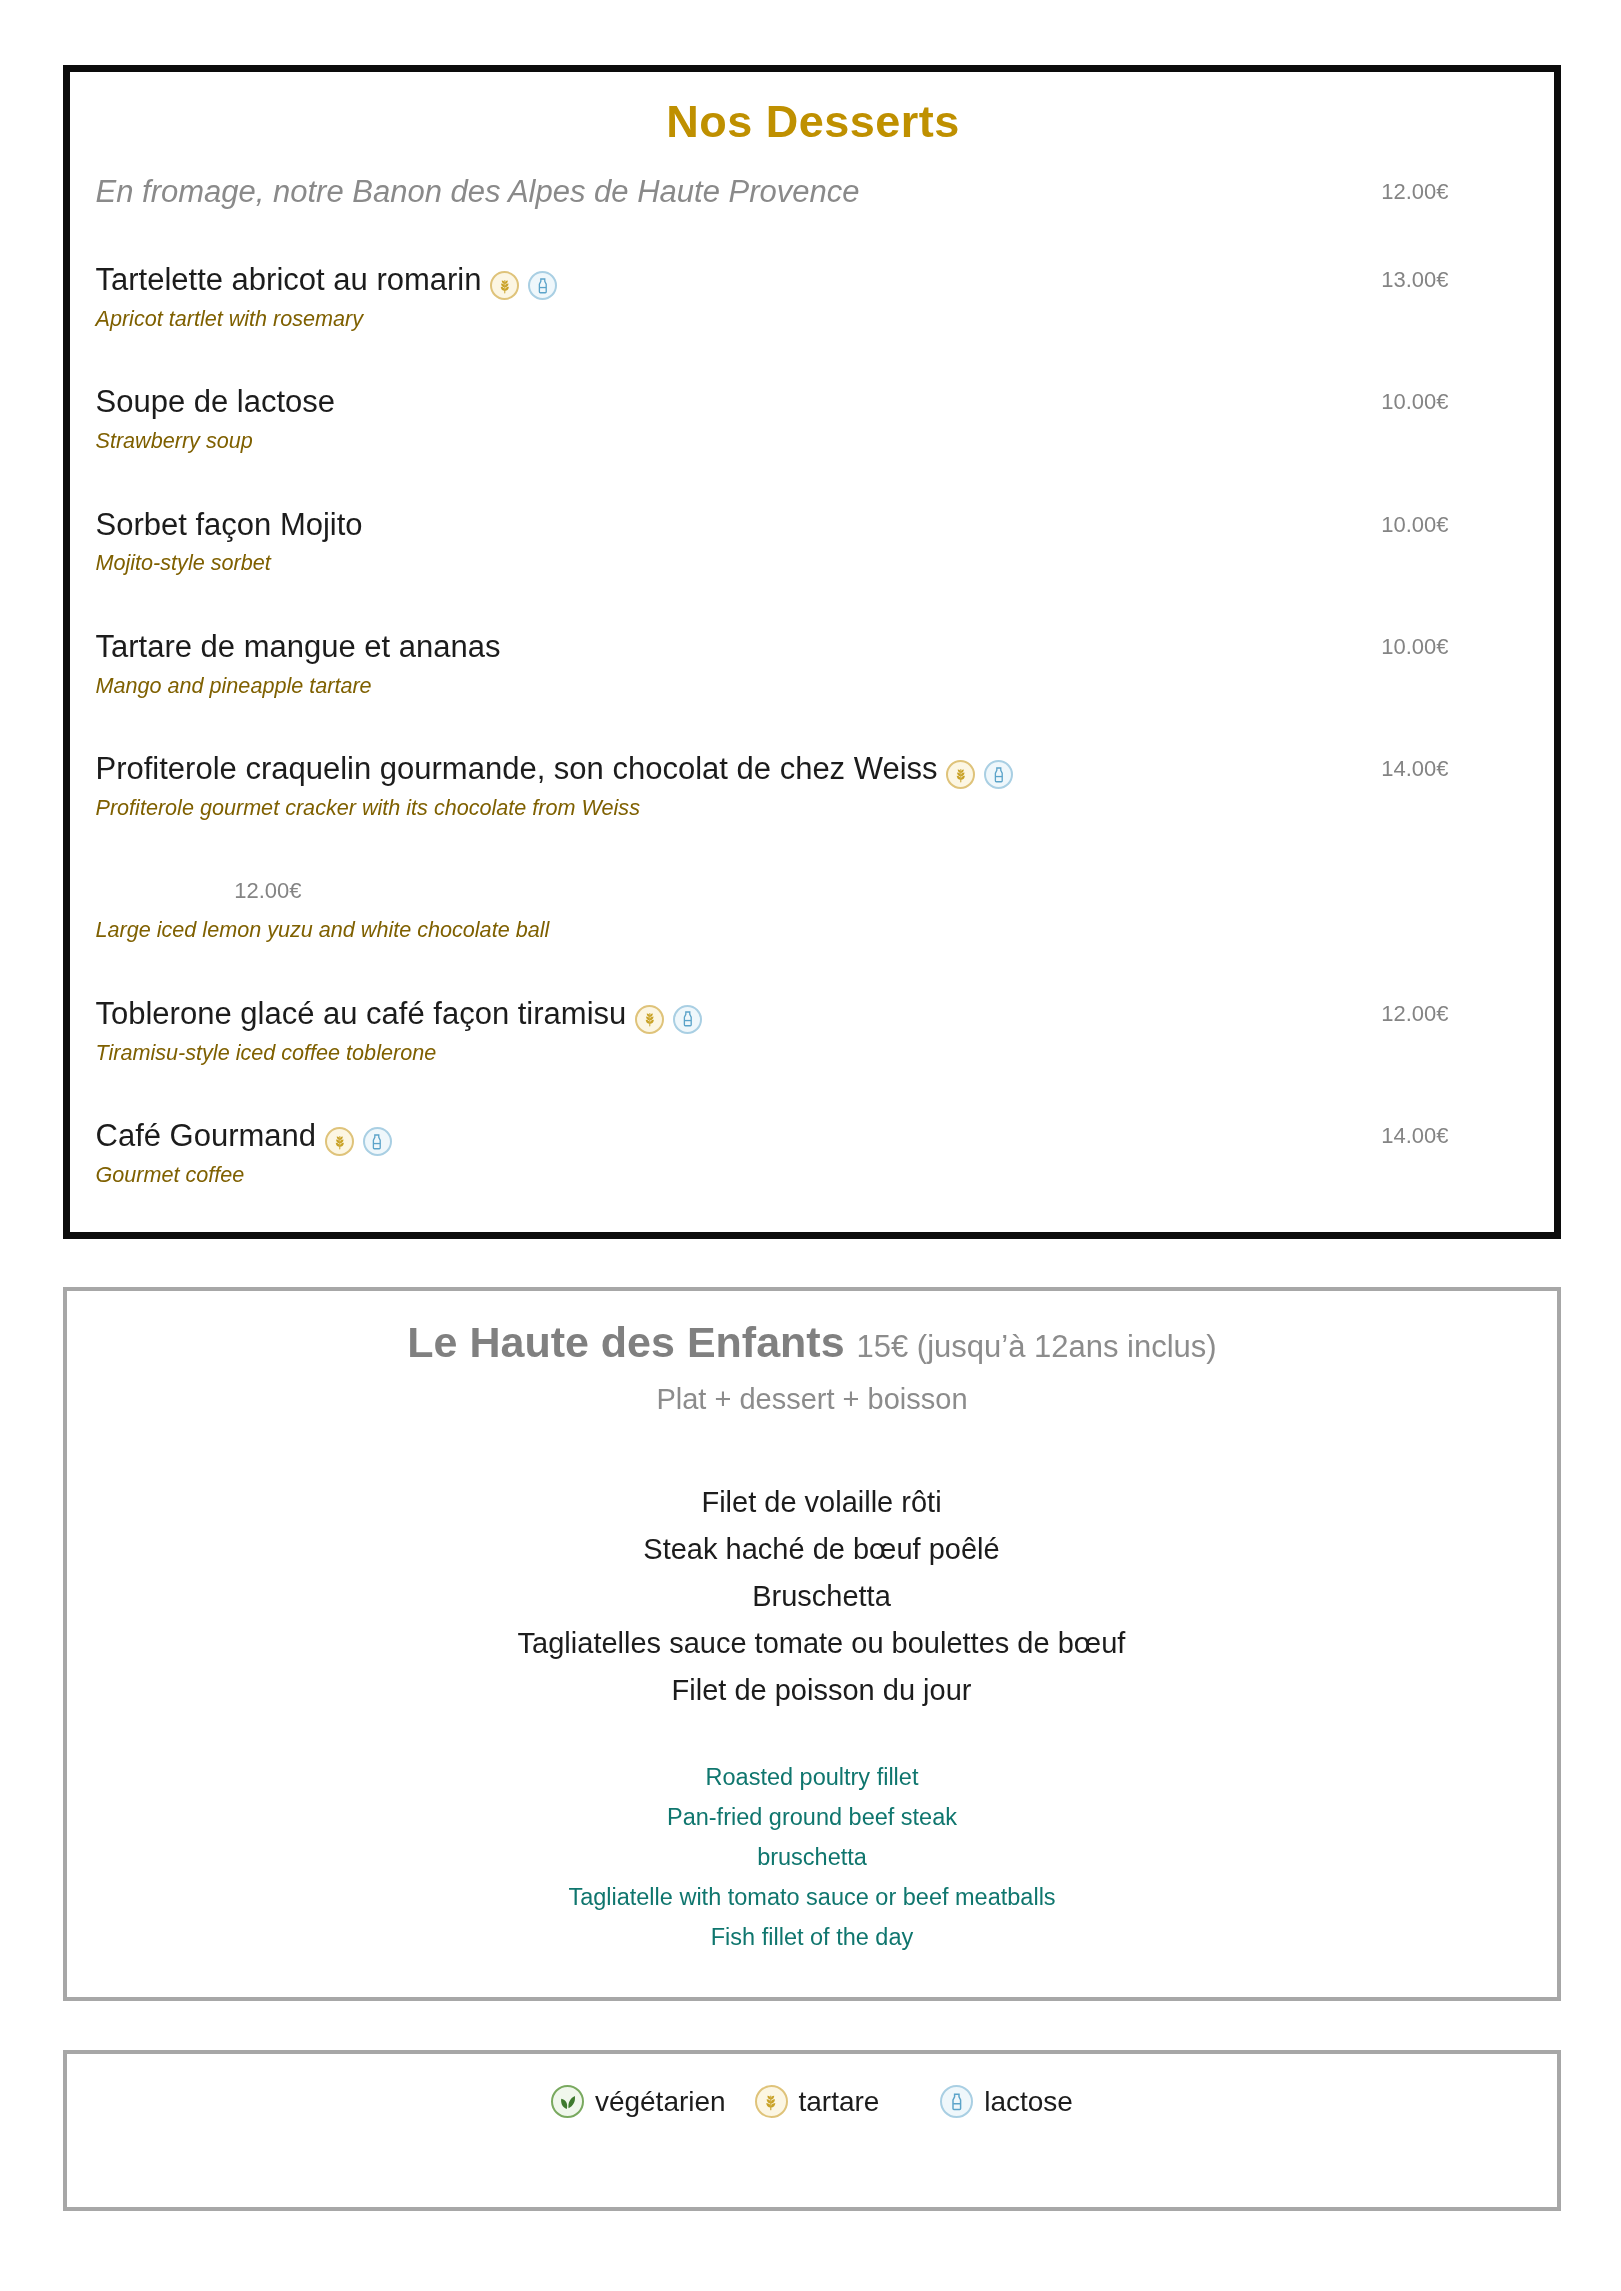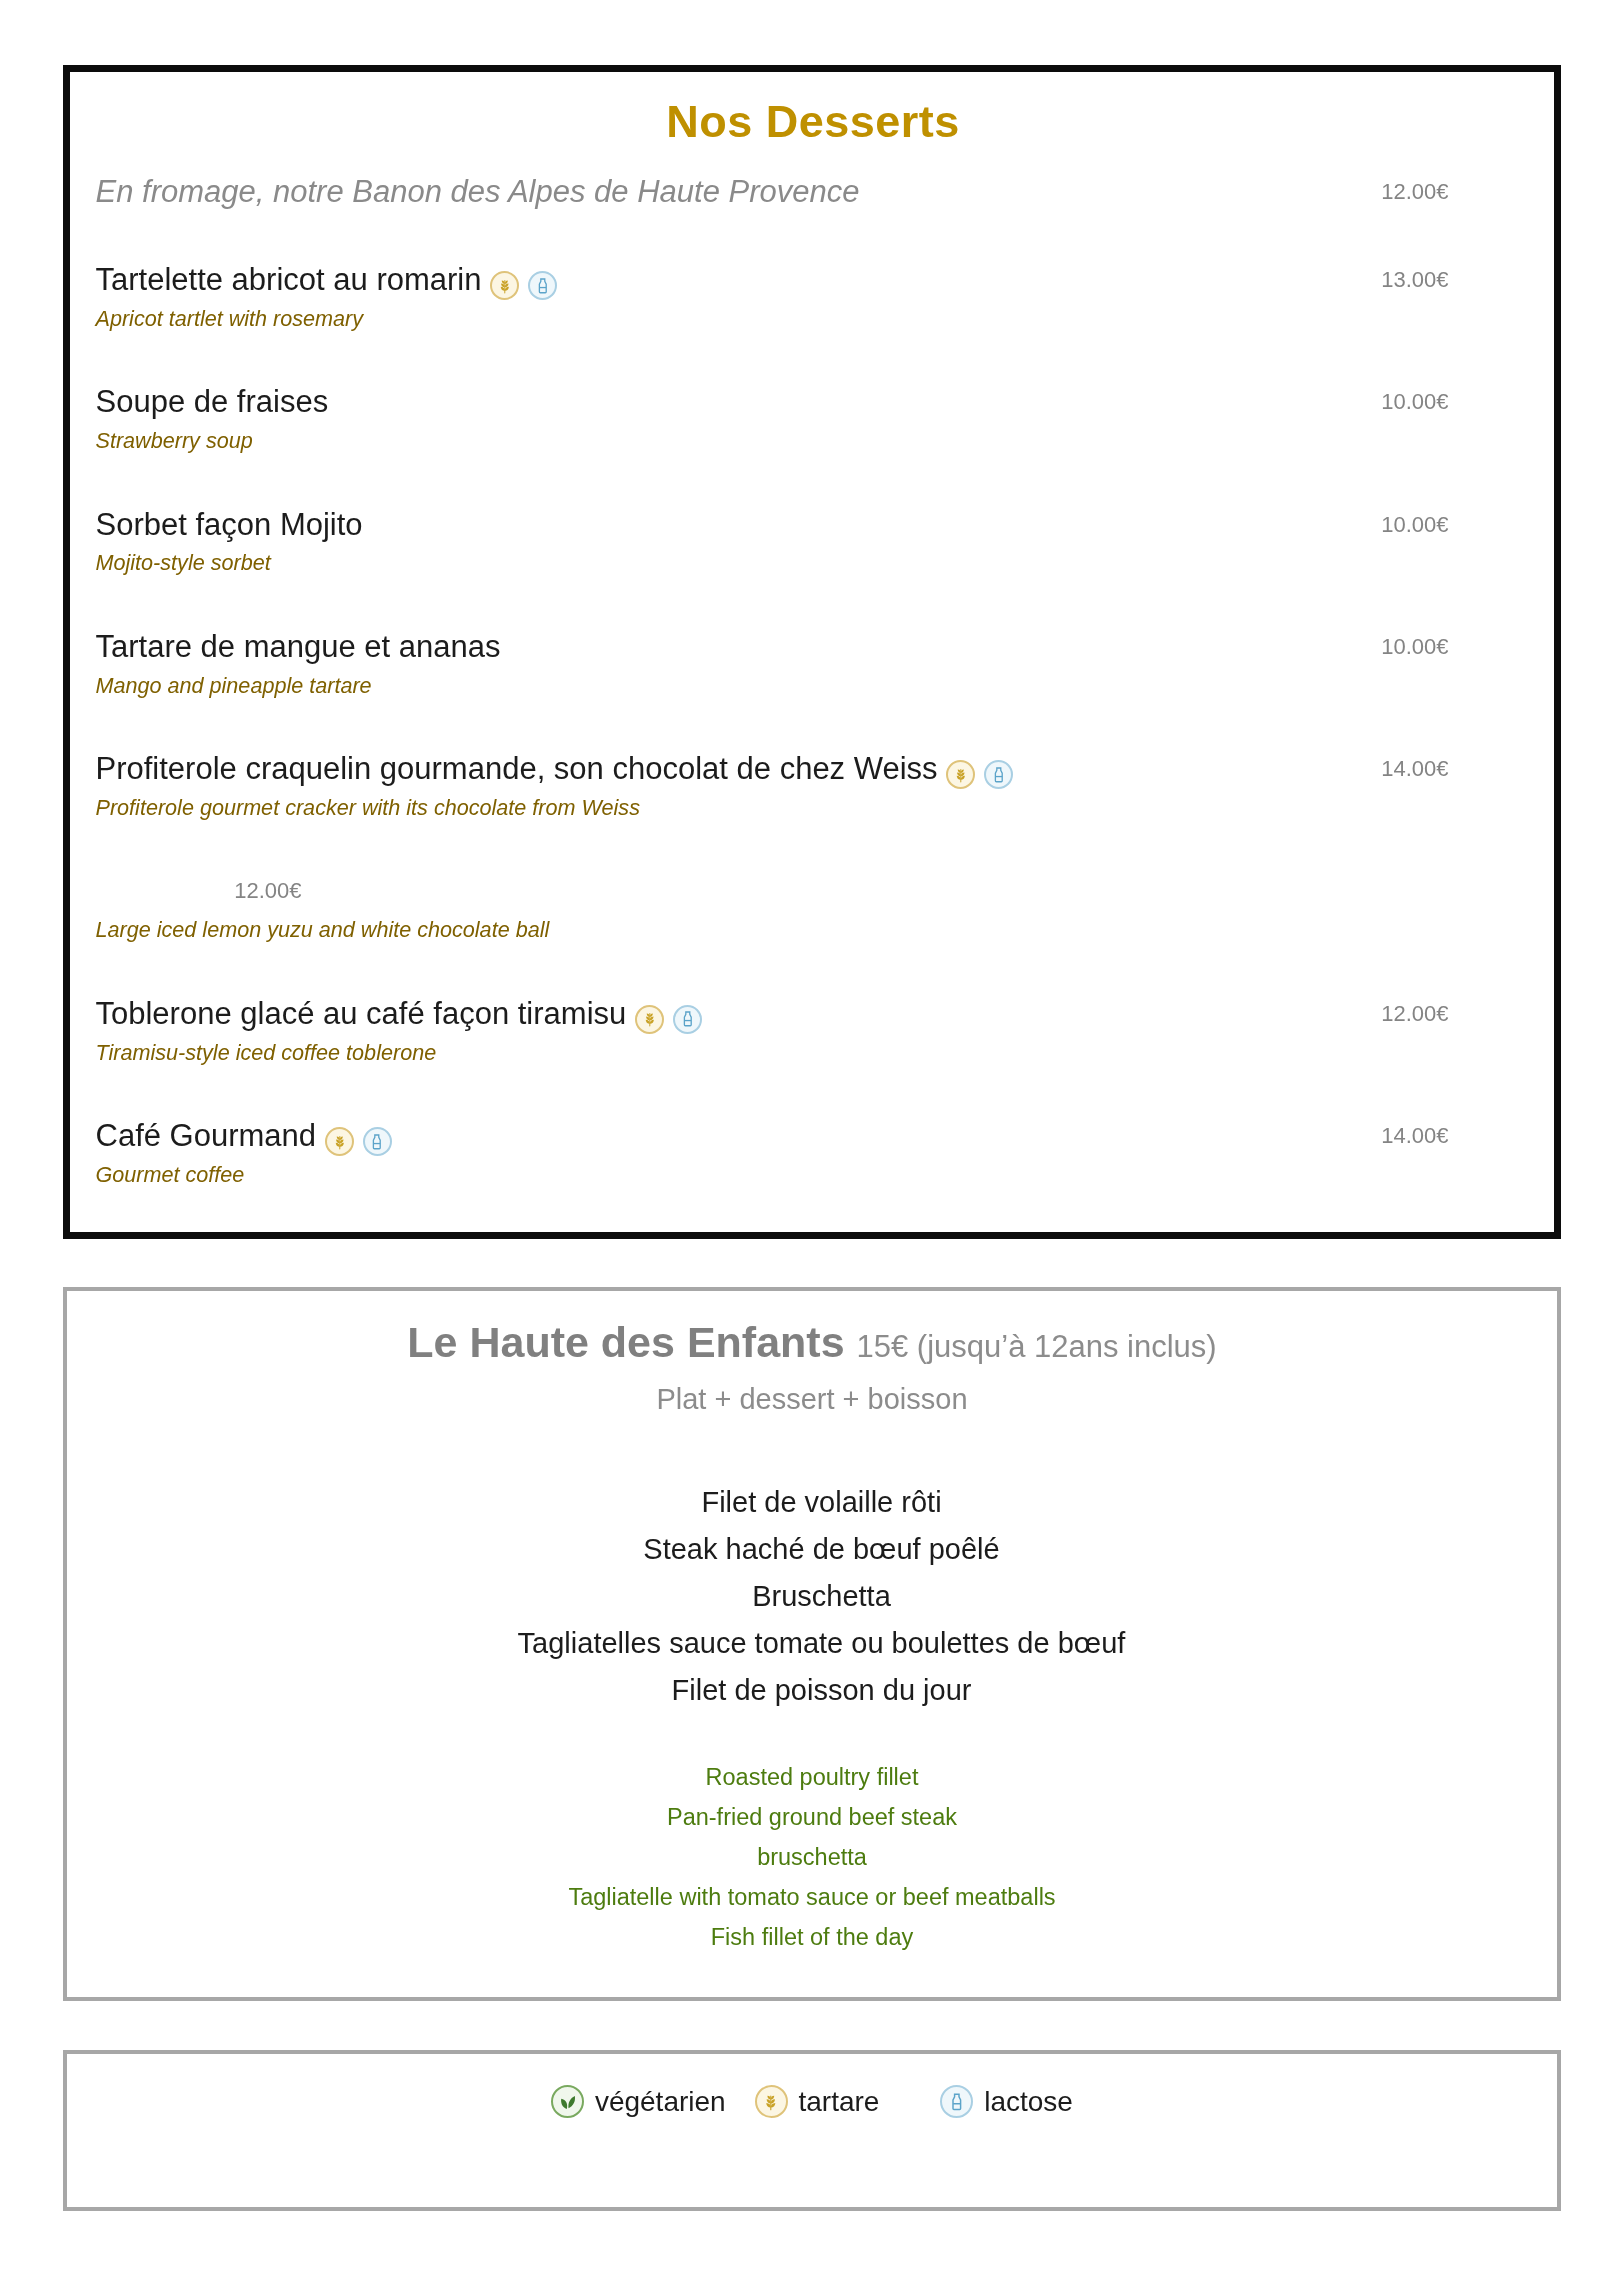--- a/index.html
+++ b/index.html
@@ -47,21 +47,21 @@
   
   .kids-box {
     position:absolute; left:63px; top:1287px; width:1498px; height:714px;
     box-sizing:border-box; border:4.9px solid #A7A7A7; background:#ffffff;
     text-align:center; padding-top:25.5px;
   }
   .kids-title-line { font-size:43px; font-weight:bold; color:#808080; line-height:51px; }
   .kids-note { font-size:31px; font-weight:normal; color:#8C8C8C; }
   .kids-subtitle { font-size:29px; color:#8C8C8C; margin-top:9.8px; line-height:37px; }
   .kids-fr { margin-top:61px; font-size:29px; color:#1c1c1c; line-height:47px;margin-left:19px; }
-  .kids-en { margin-top:43px; font-size:23.5px; color:#4d7c0f; line-height:40px; }
+  .kids-en { margin-top:43px; font-size:23.5px; color:#0f766e; line-height:40px; }
   
   .legend-box {
     position:absolute; left:63px; top:2050px; width:1498px; height:161px;
     box-sizing:border-box; border:4.9px solid #A7A7A7; background:#ffffff;
     display:flex; justify-content:center; align-items:flex-start; padding-top:31px;
   }
   .legend-row { display:flex; align-items:center; }
   .legend-entry { display:flex; align-items:center; gap:10.8px; font-size:28px; color:#1c1c1c; }
   .legend-entry + .legend-entry { margin-left:29px; }
   .legend-entry.lactose-entry { margin-left:61px; }
@@ -106,21 +106,21 @@
             </span>
         </div>
         <div class="d-price">13.00€</div>
       </div>
       <div class="d-trans">Apricot tartlet with rosemary</div>
     </div>
 
     <div class="d-item">
       <div class="d-line">
         <div class="d-name">
-          <span>Soupe de fraises</span>
+          <span>Soupe de lactose</span>
         </div>
         <div class="d-price">10.00€</div>
       </div>
       <div class="d-trans">Strawberry soup</div>
     </div>
 
     <div class="d-item">
       <div class="d-line">
         <div class="d-name">
           <span>Sorbet façon Mojito</span>

